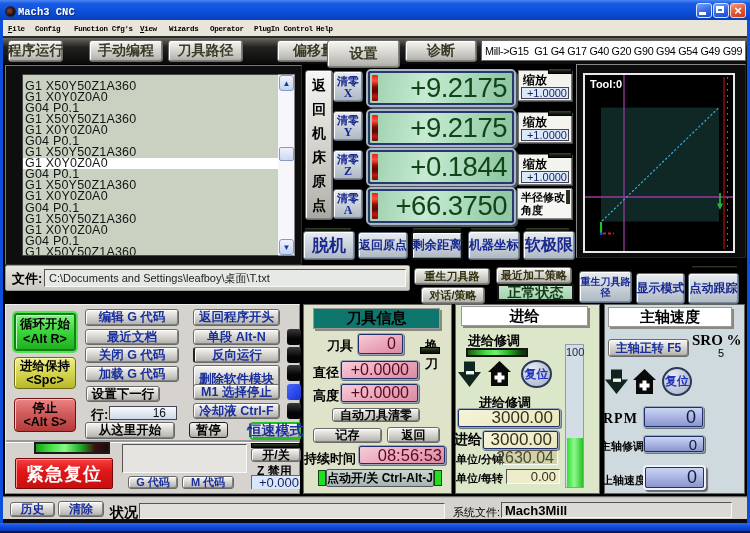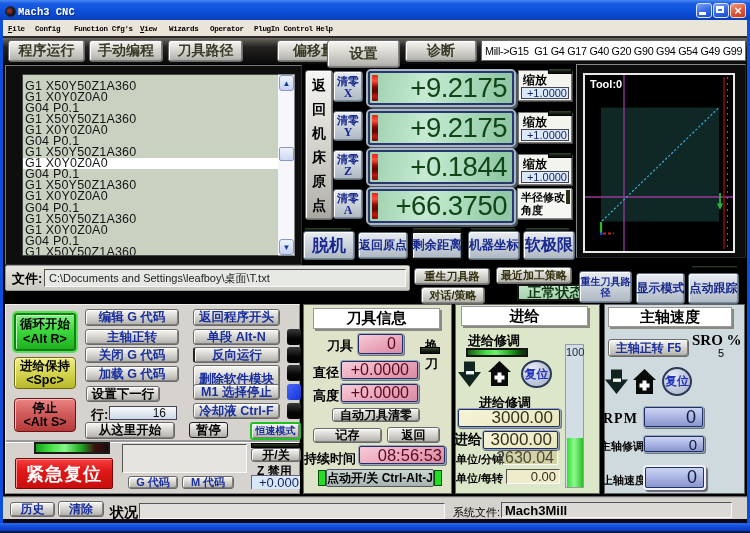--- a/index.html
+++ b/index.html
@@ -55,21 +55,21 @@
 <span class="abs" style="left:35px;">Config</span>
 <span class="abs" style="left:74px;">Function Cfg's</span>
 <span class="abs" style="left:140px;"><u>V</u>iew</span>
 <span class="abs" style="left:169px;">Wizards</span>
 <span class="abs" style="left:210px;">Operator</span>
 <span class="abs" style="left:254px;">PlugIn Control</span>
 <span class="abs" style="left:316px;">Help</span>
 </div>
 
 <div class="abs" style="left:3px;top:38px;width:744px;height:26px;background:linear-gradient(180deg,#6a675f,#242220 35%,#0a0a0a);"></div>
-<div class="btn" style="left:8px;top:40px;width:77px;height:22px;color:#3a3a26;font-size:14px;">程序运行</div>
+<div class="btn" style="left:8px;top:40px;width:55px;height:22px;color:#3a3a26;font-size:14px;">程序运行</div>
 <div class="btn" style="left:89px;top:40px;width:74px;height:22px;color:#3a3a26;font-size:14px;">手动编程</div>
 <div class="btn" style="left:168px;top:40px;width:75px;height:22px;color:#3a3a26;font-size:14px;">刀具路径</div>
 <div class="btn" style="left:248px;top:40px;width:74px;height:22px;color:#3a3a26;font-size:14px;margin-left:29px;">偏移量</div>
 <div class="btn" style="left:327px;top:40px;width:73px;height:28px;color:#3a3a26;font-size:14px;">设置</div>
 <div class="btn" style="left:405px;top:40px;width:72px;height:22px;color:#3a3a26;font-size:14px;">诊断</div>
 <div class="abs" style="left:481px;top:40px;width:265px;height:21px;background:#fff;border:1px solid #666;box-sizing:border-box;display:flex;align-items:center;padding-left:3px;color:#000;font-size:10.8px;letter-spacing:-0.3px;white-space:nowrap;overflow:hidden;">Mill-&gt;G15&nbsp; G1 G4 G17 G40 G20 G90 G94 G54 G49 G99</div>
 
 <div class="abs" style="left:5px;top:65px;width:297px;height:200px;background:#0e0e0e;border:1px solid #777;border-right-color:#2a2a2a;border-bottom-color:#2a2a2a;box-sizing:border-box;"></div>
 <div class="abs" style="left:22px;top:74px;width:256px;height:182px;background:#c9d2c1;border:1px solid #444;border-right:none;box-sizing:border-box;overflow:hidden;font-size:12.5px;letter-spacing:0.2px;color:#151515;line-height:11.05px;padding-top:6px;">
 <div style="padding-left:2px;">G1 X50Y50Z1A360</div>
@@ -153,70 +153,70 @@
   <text x="5" y="13" fill="#fff" font-size="11" font-weight="bold" font-family="Liberation Sans">Tool:0</text>
 </svg>
 
 <div class="abs" style="left:5px;top:265px;width:405px;height:26px;background:linear-gradient(180deg,#e8e6e0,#cac7c0);border:1px solid #999;border-radius:2px;box-sizing:border-box;"></div>
 <div class="lbl" style="left:12px;top:270px;font:bold 13px 'Liberation Sans';">文件:</div>
 <div class="abs sunk" style="left:44px;top:269px;width:362px;height:18px;background:#e6e9e4;display:flex;align-items:center;padding-left:4px;font-size:11px;color:#222;">C:\Documents and Settings\leafboy\桌面\T.txt</div>
 
 <div class="btn" style="left:414px;top:268px;width:76px;height:17px;font-size:11px;color:#31300e;">重生刀具路</div>
 <div class="btn" style="left:496px;top:267px;width:76px;height:17px;font-size:11px;color:#31300e;">最近加工策略</div>
 <div class="btn" style="left:421px;top:287px;width:64px;height:17px;font-size:11px;color:#31300e;">对话/策略</div>
-<div class="abs" style="left:497px;top:284px;width:77px;height:17px;background:linear-gradient(180deg,#c2e4c8,#a6d2ae);border:2px solid #151515;box-sizing:border-box;display:flex;align-items:center;justify-content:center;color:#123a18;font:bold 14px 'Liberation Sans';margin-left:20px;">正常状态</div>
+<div class="abs" style="left:497px;top:284px;width:77px;height:17px;background:linear-gradient(180deg,#c2e4c8,#a6d2ae);border:2px solid #151515;box-sizing:border-box;display:flex;align-items:center;justify-content:center;color:#123a18;font:bold 14px 'Liberation Sans';">正常状态</div>
 <div class="ledstrip" style="left:691px;top:265px;width:47px;height:4px;"></div>
 <div class="btnb" style="left:579px;top:271px;width:53px;height:32px;font-size:10px;line-height:11px;flex-direction:column;">重生刀具路<span>径</span></div>
 <div class="btnb" style="left:636px;top:273px;width:49px;height:31px;font-size:12px;">显示模式</div>
 <div class="btnb" style="left:688px;top:273px;width:51px;height:31px;font-size:12px;">点动跟踪</div>
 
 <div class="abs" style="left:5px;top:304px;width:295px;height:190px;background:#d6d3ce;border:1px solid #888;border-top-color:#eee;border-left-color:#eee;box-sizing:border-box;"></div>
 
 <div class="abs" style="left:14px;top:313px;width:62px;height:38px;background:linear-gradient(180deg,#8af08a,#3ed83e 45%,#1fb01f);border:2px solid #128012;border-radius:3px;box-shadow:0 0 0 2px #55e055, inset 1px 1px 0 #c0ffc0;box-sizing:border-box;display:flex;flex-direction:column;align-items:center;justify-content:center;color:#000;font:bold 12.5px 'Liberation Sans';line-height:15px;">循环开始<span>&lt;Alt R&gt;</span></div>
 <div class="abs" style="left:14px;top:357px;width:62px;height:32px;background:linear-gradient(180deg,#eeee88,#d8d855 45%,#b8b82a);border:1px solid #706a10;border-radius:4px;box-shadow:inset 1px 1px 0 #ffffb0;box-sizing:border-box;display:flex;flex-direction:column;align-items:center;justify-content:center;color:#000;font:bold 12.5px 'Liberation Sans';line-height:14px;">进给保持<span>&lt;Spc&gt;</span></div>
 <div class="abs" style="left:14px;top:398px;width:62px;height:34px;background:linear-gradient(180deg,#ec8484,#d25c5c 45%,#b43a3a);border:1px solid #701010;border-radius:4px;box-shadow:inset 1px 1px 0 #ffc0c0;box-sizing:border-box;display:flex;flex-direction:column;align-items:center;justify-content:center;color:#000;font:bold 12.5px 'Liberation Sans';line-height:14px;">停止<span>&lt;Alt S&gt;</span></div>
 
 <div class="btn" style="left:85px;top:309px;width:94px;height:17px;font-size:12.5px;">编辑 G 代码</div>
-<div class="btn" style="left:85px;top:329px;width:94px;height:16px;font-size:12.5px;">主轴正转</div>
+<div class="btn" style="left:85px;top:329px;width:94px;height:16px;font-size:12.5px;">最近文档</div>
 <div class="btn" style="left:85px;top:347px;width:94px;height:16px;font-size:12.5px;">关闭 G 代码</div>
 <div class="btn" style="left:85px;top:366px;width:94px;height:16px;font-size:12.5px;">加载 G 代码</div>
 <div class="btn" style="left:86px;top:386px;width:74px;height:16px;font-size:12.5px;color:#000;">设置下一行</div>
 <div class="lbl" style="left:91px;top:406px;font:bold 13px 'Liberation Sans';">行:</div>
 <div class="abs" style="left:109px;top:406px;width:68px;height:14px;background:linear-gradient(180deg,#f8fafc,#ccd8ea);border:1px solid #445;box-sizing:border-box;display:flex;align-items:center;justify-content:flex-end;padding-right:10px;font-size:12px;color:#111;">16</div>
 <div class="btn" style="left:85px;top:422px;width:90px;height:17px;font-size:12.5px;color:#000;">从这里开始</div>
 
 <div class="btn" style="left:193px;top:309px;width:87px;height:17px;font-size:12.5px;">返回程序开头</div>
 <div class="btn" style="left:193px;top:329px;width:87px;height:16px;font-size:12.5px;">单段 Alt-N</div>
 <div class="btn" style="left:193px;top:347px;width:87px;height:16px;font-size:12.5px;border-left:2px solid #222;">反向运行</div>
 <div class="btn" style="left:193px;top:365px;width:87px;height:28px;font-size:12.5px;">删除软件模块</div>
 <div class="btn" style="left:193px;top:384px;width:87px;height:16px;font-size:12.5px;">M1 选择停止</div>
 <div class="btn" style="left:193px;top:403px;width:87px;height:16px;font-size:12.5px;">冷却液 Ctrl-F</div>
 <div class="btn" style="left:189px;top:422px;width:39px;height:16px;font-size:12.5px;color:#000;border:1px solid #222;box-shadow:none;">暂停</div>
-<div class="btn" style="left:250px;top:422px;width:51px;height:17px;font-size:10px;border:2px solid #20c020;padding:7px;">恒速模式</div>
+<div class="btn" style="left:250px;top:422px;width:51px;height:17px;font-size:14px;border:2px solid #20c020;padding:7px;">恒速模式</div>
 
 <div class="abs" style="left:287px;top:329px;width:14px;height:16px;background:linear-gradient(180deg,#3a3a3a,#050505 60%);border-radius:3px;"></div>
 <div class="abs" style="left:287px;top:347px;width:14px;height:16px;background:linear-gradient(180deg,#3a3a3a,#050505 60%);border-radius:3px;"></div>
 <div class="abs" style="left:287px;top:365px;width:14px;height:16px;background:linear-gradient(180deg,#3a3a3a,#050505 60%);border-radius:3px;"></div>
 <div class="abs" style="left:287px;top:384px;width:14px;height:16px;background:linear-gradient(135deg,#4a6af8,#1530d8);border-radius:3px;"></div>
 <div class="abs" style="left:287px;top:403px;width:14px;height:16px;background:linear-gradient(180deg,#3a3a3a,#050505 60%);border-radius:3px;"></div>
 
 <div class="abs" style="left:6px;top:440px;width:293px;height:2px;background:#999;border-bottom:1px solid #fff;"></div>
 
 <div class="abs" style="left:34px;top:442px;width:76px;height:12px;background:linear-gradient(90deg,#18a018,#44e044 20%,#88f888 40%,#22aa22 62%,#3a1010 82%,#200a0a);border:2px solid #1a1a1a;box-sizing:border-box;"></div>
 <div class="abs" style="left:15px;top:458px;width:98px;height:31px;background:linear-gradient(180deg,#f84040,#e01818 40%,#c80f0f);border:1px solid #7a0808;border-radius:2px;box-shadow:inset 1px 1px 0 #ff9090;box-sizing:border-box;display:flex;align-items:center;justify-content:center;color:#fff;font:bold 18px 'Liberation Sans';letter-spacing:1px;">紧急复位</div>
 <div class="abs sunk" style="left:122px;top:444px;width:125px;height:29px;background:#e6e4e0;"></div>
 <div class="btn" style="left:128px;top:476px;width:50px;height:13px;font-size:11px;">G 代码</div>
 <div class="btn" style="left:182px;top:476px;width:52px;height:13px;font-size:11px;">M 代码</div>
 <div class="ledstrip" style="left:251px;top:443px;width:49px;height:5px;"></div>
 <div class="btn" style="left:251px;top:448px;width:50px;height:14px;font-size:12px;color:#000;">开/关</div>
 <div class="lbl" style="left:257px;top:463px;font:bold 12px 'Liberation Sans';">Z 禁用</div>
 <div class="abs" style="left:251px;top:475px;width:49px;height:14px;background:#d8e8fa;border-top:1px solid #667;border-left:1px solid #667;color:#15205e;font:13px 'Liberation Sans';display:flex;align-items:center;justify-content:flex-end;padding-right:1px;box-sizing:border-box;">+0.000</div>
 
 <div class="abs" style="left:303px;top:304px;width:149px;height:190px;background:#dee3ca;border:1px solid #666;box-sizing:border-box;"></div>
-<div class="abs" style="left:313px;top:308px;width:127px;height:21px;background:#ffffff;border:1px solid #999;box-shadow:2px 2px 0 #8a8a80;box-sizing:border-box;display:flex;align-items:center;justify-content:center;font:bold 15px 'Liberation Sans';color:#000;">刀具信息</div>
+<div class="abs" style="left:313px;top:308px;width:127px;height:21px;background:#0f766e;border:1px solid #999;box-shadow:2px 2px 0 #8a8a80;box-sizing:border-box;display:flex;align-items:center;justify-content:center;font:bold 15px 'Liberation Sans';color:#000;">刀具信息</div>
 <div class="lbl" style="left:327px;top:337px;font:bold 13px 'Liberation Sans';">刀具</div>
 <div class="abs dro pink" style="left:358px;top:334px;width:45px;height:20px;font-size:16px;padding-right:6px;">0</div>
 <div class="lbl" style="left:425px;top:337px;font:bold 13px 'Liberation Sans';">换</div>
 <div class="ledstrip" style="left:420px;top:347px;width:20px;height:7px;"></div>
 <div class="lbl" style="left:425px;top:355px;font:bold 13px 'Liberation Sans';">刀</div>
 <div class="lbl" style="left:313px;top:364px;font:bold 13px 'Liberation Sans';">直径</div>
 <div class="abs dro pink" style="left:341px;top:361px;width:77px;height:18px;font-size:16px;padding-right:8px;">+0.0000</div>
 <div class="lbl" style="left:313px;top:387px;font:bold 13px 'Liberation Sans';">高度</div>
 <div class="abs dro pink" style="left:341px;top:384px;width:77px;height:18px;font-size:16px;padding-right:8px;">+0.0000</div>
 <div class="btn" style="left:332px;top:408px;width:88px;height:14px;font-size:12px;color:#000;">自动刀具清零</div>

